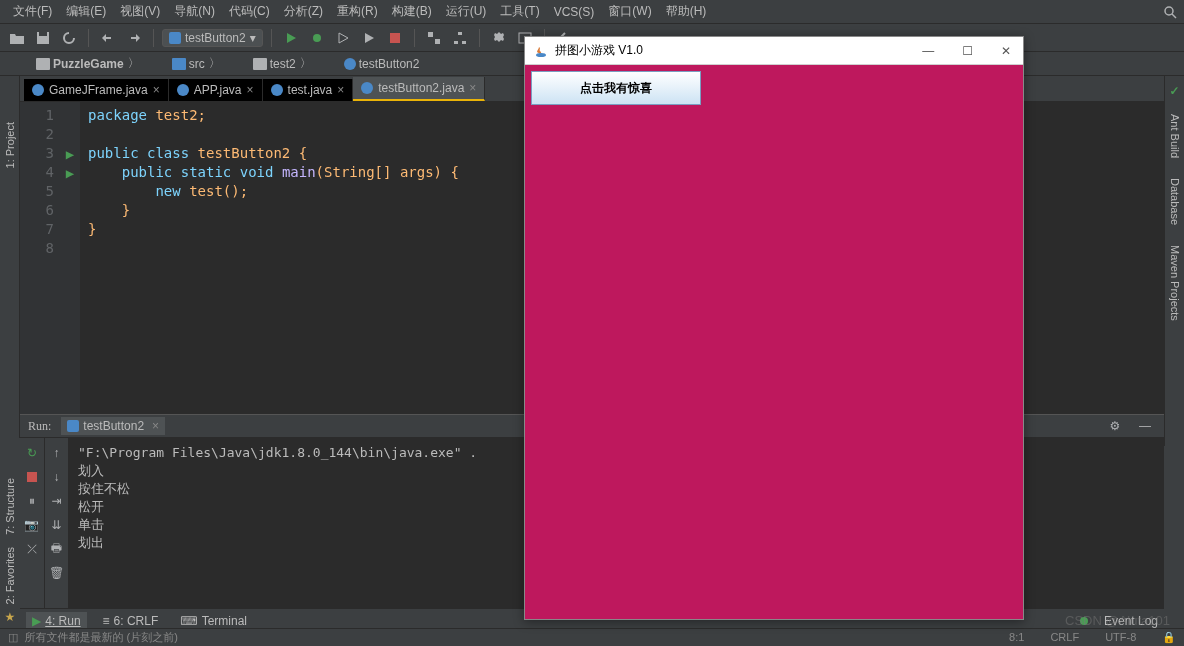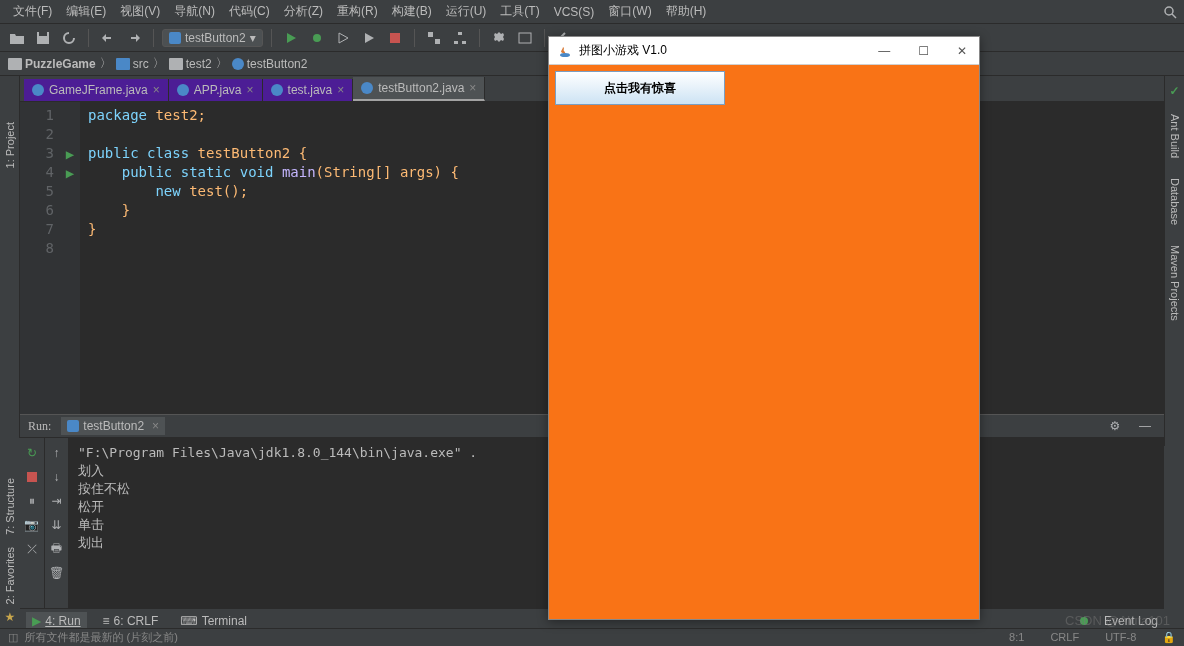--- a/index.html
+++ b/index.html
@@ -5,28 +5,28 @@
 * { margin:0; padding:0; box-sizing:border-box; }
 body { font-family:"Microsoft YaHei",sans-serif; font-size:12px; background:#3c3f41; color:#bbb; overflow:hidden; width:1184px; height:646px; position:relative; }
 .menubar { height:24px; background:#3c3f41; display:flex; align-items:center; padding:0 6px; border-bottom:1px solid #2b2b2b; }
 .menubar .mi { padding:0 7px; cursor:pointer; color:#bbb; }
 .menubar .search { margin-left:auto; }
 .toolbar { height:28px; background:#3c3f41; display:flex; align-items:center; padding:0 6px; gap:4px; border-bottom:1px solid #2b2b2b; }
 .tbtn { width:22px; height:22px; display:flex; align-items:center; justify-content:center; color:#afb1b3; cursor:pointer; }
 .sep { width:1px; height:18px; background:#555; margin:0 4px; }
 .run-config { display:flex; align-items:center; background:#4c5052; border:1px solid #555; padding:1px 6px; gap:4px; border-radius:3px; }
 .breadcrumb { height:24px; background:#3c3f41; display:flex; align-items:center; padding:0 8px; gap:4px; border-bottom:1px solid #2b2b2b; }
-.bc-item { display:flex; align-items:center; gap:3px; }
+.bc-item { display:flex; align-items:center; gap:3px;margin-left:28px; }
 .main { display:flex; height:370px; }
 .left-gutter { width:20px; background:#3c3f41; border-right:1px solid #2b2b2b; display:flex; flex-direction:column; align-items:center; padding-top:40px; }
 .left-gutter .vtab { writing-mode:vertical-lr; transform:rotate(180deg); padding:6px 2px; color:#bbb; cursor:pointer; font-size:11px; }
 .editor-area { flex:1; display:flex; flex-direction:column; background:#2b2b2b; }
 .tabs { height:26px; background:#3c3f41; display:flex; align-items:end; padding-left:4px; border-bottom:1px solid #2b2b2b; }
-.tab { display:flex; align-items:center; gap:5px; padding:4px 8px; background:#4c1d95; color:#bbb; cursor:pointer; border-right:1px solid #2b2b2b; }
-.tab.active { background:#4e5254; border-bottom:2px solid #a3a3a3; }
+.tab { display:flex; align-items:center; gap:5px; padding:4px 8px; background:#000000; color:#bbb; cursor:pointer; border-right:1px solid #2b2b2b; }
+.tab.active { background:#4e5254; border-bottom:2px solid #eab308; }
 .tab .close { color:#888; }
 .editor { flex:1; display:flex; background:#2b2b2b; font-family:Consolas,monospace; font-size:14px; }
 .gutter { width:40px; background:#313335; color:#606366; text-align:right; padding:4px 6px 0 0; }
 .gutter div { height:19px; line-height:19px; }
 .markers { width:20px; background:#313335; padding-top:4px; }
 .markers div { height:19px; display:flex; align-items:center; justify-content:center; }
 .play { color:#499c54; }
 .code { flex:1; padding:4px 8px 0 8px; }
 .code .line { height:19px; line-height:19px; white-space:pre; }
 .kw { color:#7dd3fc; }
@@ -47,21 +47,21 @@
 .console .cl { height:18px; line-height:18px; }
 .bottom-tabs { position:absolute; left:20px; right:20px; bottom:14px; height:24px; background:#3c3f41; display:flex; align-items:center; padding:0 6px; gap:10px; border-top:1px solid #2b2b2b; }
 .bt { display:flex; align-items:center; gap:4px; padding:2px 6px; cursor:pointer; }
 .bt.active { background:#4e5254; }
 .bt-right { margin-left:auto; display:flex; align-items:center; gap:16px; }
 .statusbar { position:absolute; left:0; right:0; bottom:0; height:18px; background:#3c3f41; display:flex; align-items:center; padding:0 8px; border-top:1px solid #2b2b2b; font-size:11px; color:#888; }
 .statusbar .sr { margin-left:auto; display:flex; gap:26px; }
 .left-bottom-gutter { position:absolute; left:0; top:438px; bottom:18px; width:20px; background:#3c3f41; display:flex; flex-direction:column; align-items:center; justify-content:end; padding-bottom:4px; }
 .left-bottom-gutter .vtab { writing-mode:vertical-lr; transform:rotate(180deg); padding:6px 2px; font-size:11px; cursor:pointer; }
 
-.jwin { position:absolute; left:524px; top:36px; width:432px; height:584px; background:#f97316; border:1px solid #888; box-shadow:0 2px 10px rgba(0,0,0,0.4);margin-left:24px; }
+.jwin { position:absolute; left:524px; top:36px; width:500px; height:584px; background:#be185d; border:1px solid #888; box-shadow:0 2px 10px rgba(0,0,0,0.4); }
 .jwin-title { height:28px; background:#fff; border-bottom:1px solid #d0d0d0; display:flex; align-items:center; padding:0 8px; color:#000; font-size:12px; }
 .jwin-title .jicon { width:16px; height:16px; margin-right:6px; display:inline-flex; align-items:center; justify-content:center; }
 .jwin-title .wctrl { margin-left:auto; display:flex; gap:20px; color:#555; }
 .jwin-title .wctrl span { cursor:pointer; padding:0 4px; }
 .jwin-body { padding:6px; }
 .jbtn { width:170px; height:34px; background:linear-gradient(#fff,#cde3f4); border:1px solid #7a9ec2; color:#000; font-weight:bold; font-size:12px; cursor:pointer; display:flex; align-items:center; justify-content:center; }
 .watermark { position:absolute; right:14px; bottom:18px; color:#777; font-size:13px; opacity:0.5; }
 svg { display:block; }
 </style>
 </head>

